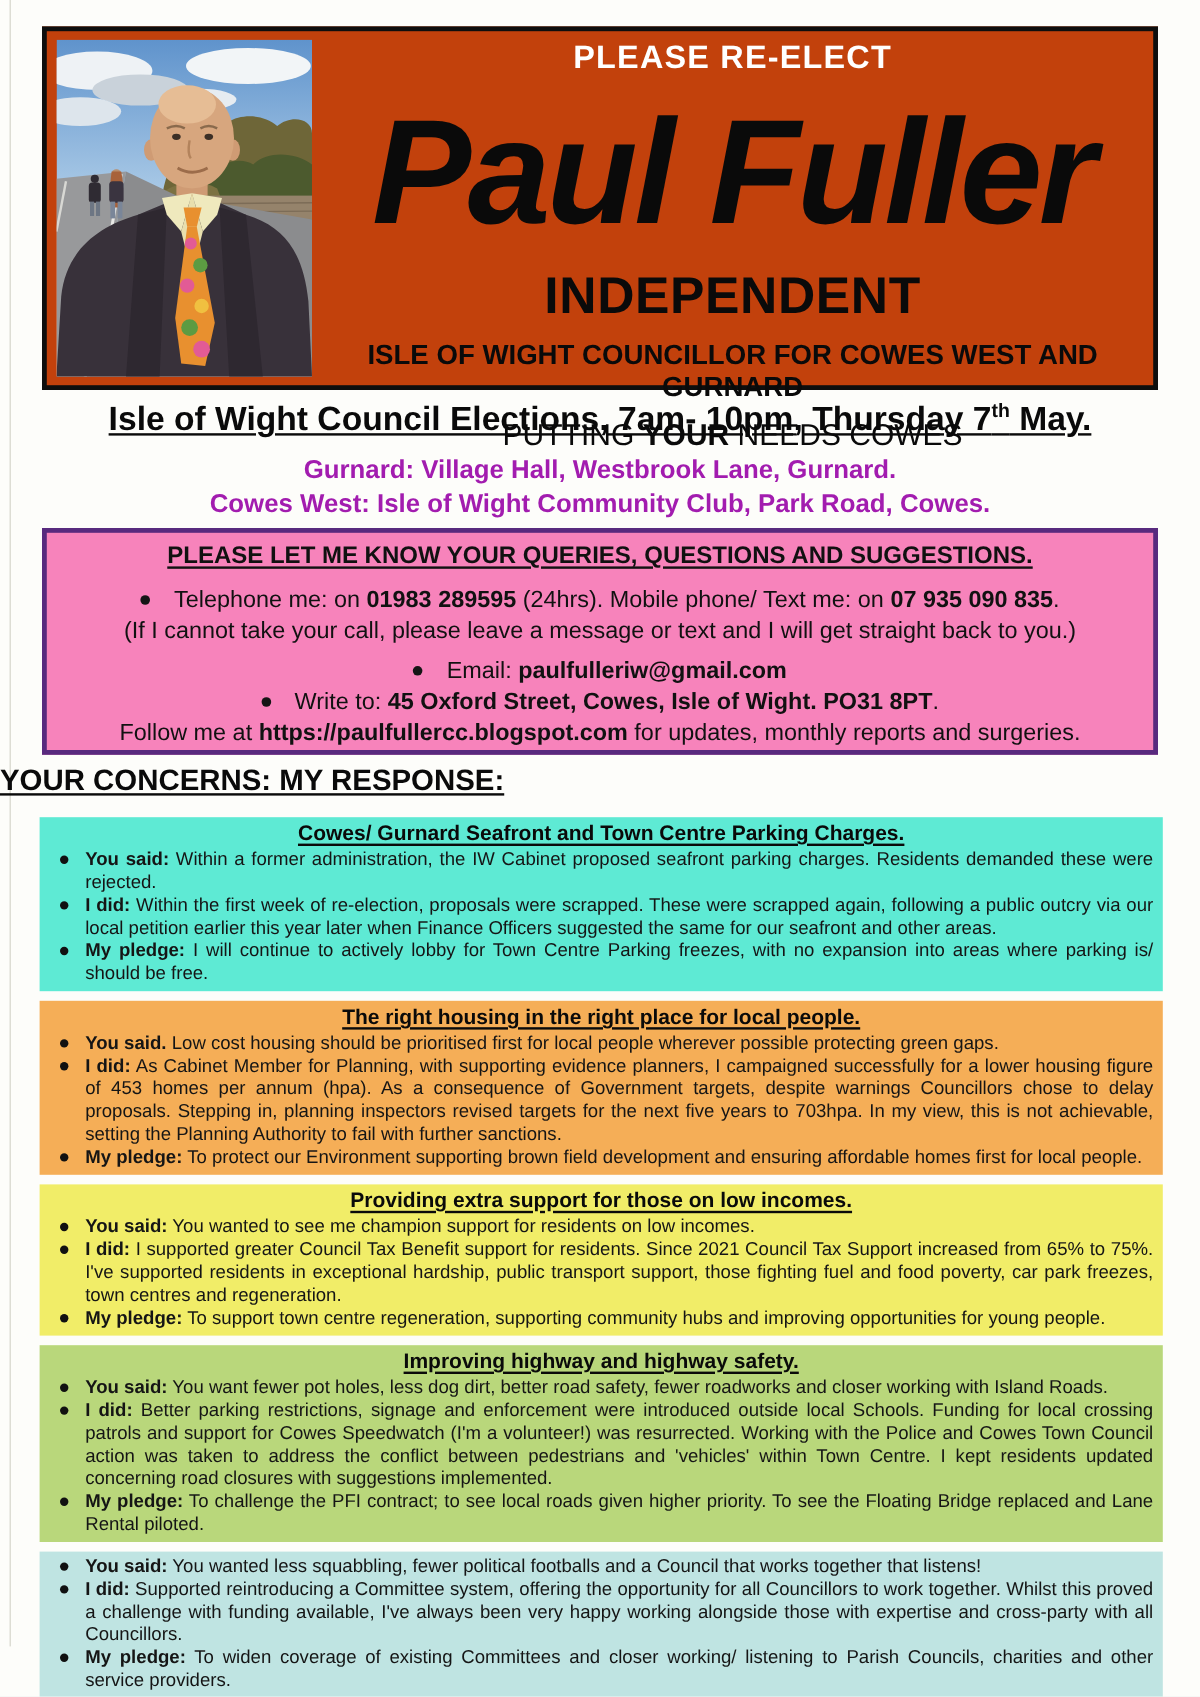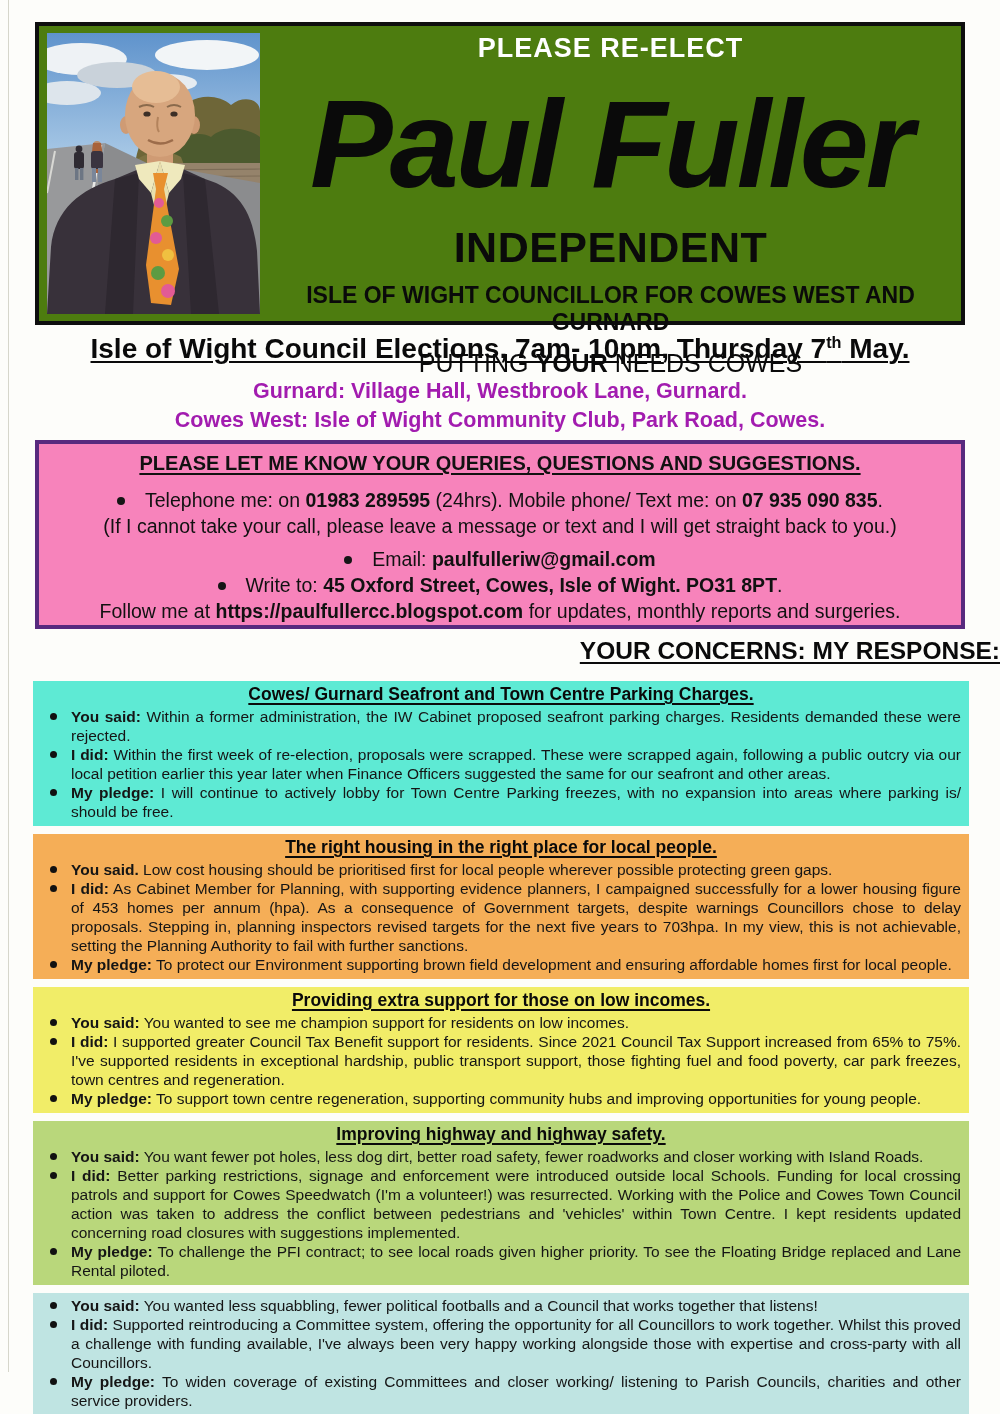--- a/index.html
+++ b/index.html
@@ -29,36 +29,36 @@
   
   .contact-box{position:absolute;left:35px;top:440px;width:930px;box-sizing:border-box;
     background:#f783bb;border:4px solid #582a7e;padding:6px 12px 2px;text-align:center;}
   .contact-heading{font-size:20px;font-weight:bold;margin-top:2px;}
   .c-line{font-size:19.5px;line-height:24px;margin-top:2px;}
   .c-line.first{margin-top:13px;}
   .c-line.gap{margin-top:9px;}
   .dot{display:inline-block;width:8px;height:8px;border-radius:50%;background:#151515;margin-right:20px;vertical-align:2px;}
 
   
-  .concerns-heading{position:absolute;top:637px;left:0;width:100%;text-align:right;
+  .concerns-heading{position:absolute;top:637px;left:0;width:100%;text-align:left;
     font-size:24.5px;font-weight:bold;color:#0a0a0a;}
   .sections{position:absolute;left:33px;top:681px;width:936px;}
   .concern{box-sizing:border-box;padding:2px 8px 5px;margin-bottom:8px;}
   .c-head{text-align:center;font-size:17.5px;font-weight:bold;line-height:23px;color:#0a0a0a;}
   .c-list{list-style:none;margin:1px 0 0;padding:0;}
   .c-list li{position:relative;padding-left:30px;font-size:15.5px;line-height:19px;text-align:justify;color:#151515;}
   .c-list li::before{content:"";position:absolute;left:9px;top:6px;width:7px;height:7px;border-radius:50%;background:#111;}
 </style>
 </head>
 <body>
 
 <div class="page">
   <div class="scan-line"></div>
 
-  <div class="header-box" style="background: #4d7c0f;">
+  <div class="header-box" style="background: #c2410c;">
     <div class="photo-frame">
       <svg width="213" height="281" viewBox="0 0 213 281">
         <defs>
           <linearGradient id="sky" x1="0" y1="0" x2="0" y2="1">
             <stop offset="0" stop-color="#5f93cc"></stop>
             <stop offset="0.45" stop-color="#a9c9e6"></stop>
             <stop offset="0.75" stop-color="#dfe9f0"></stop>
           </linearGradient>
         </defs>
         <rect width="213" height="281" fill="url(#sky)"></rect>

